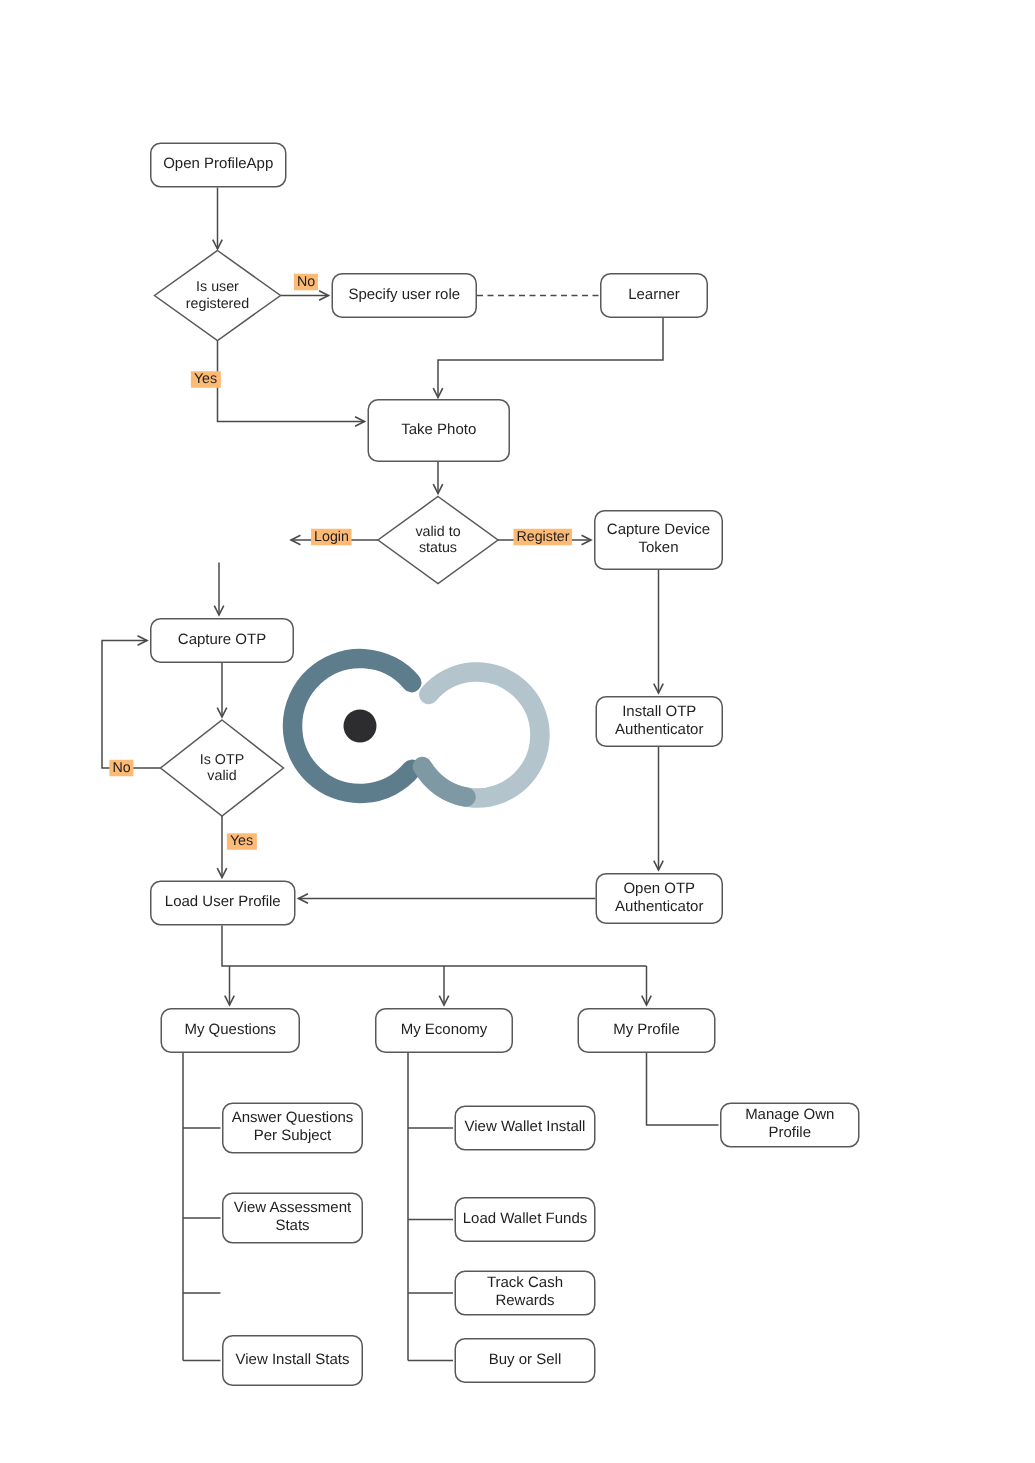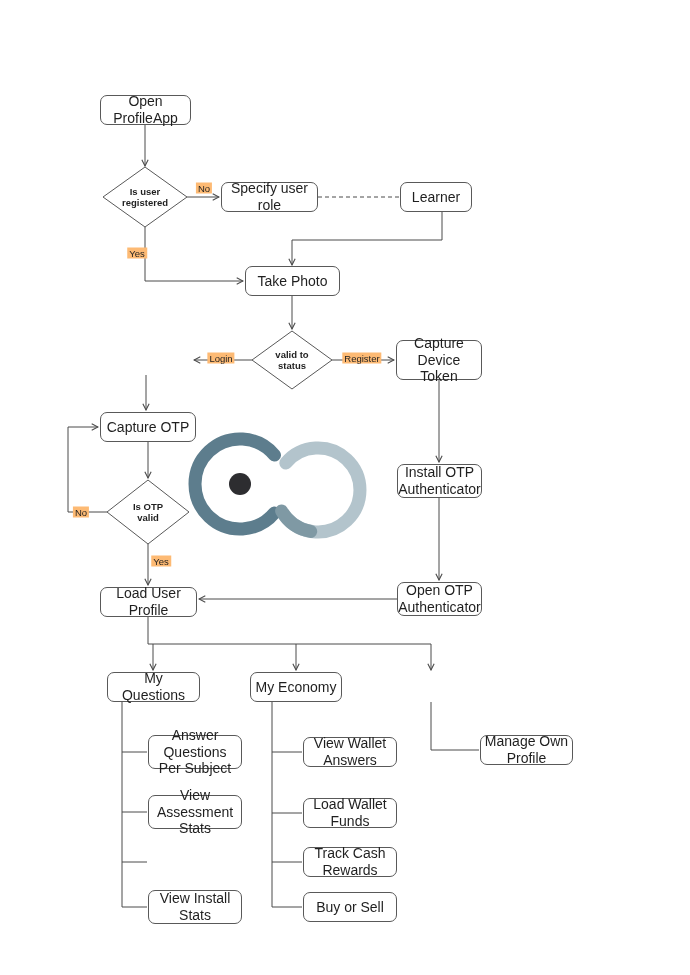--- a/index.html
+++ b/index.html
@@ -14,37 +14,37 @@
   .node {
     position:absolute;
     box-sizing:border-box;
     background:#ffffff;
     border:1px solid #595959;
     border-radius:7px;
     display:flex;
     align-items:center;
     justify-content:center;
     text-align:center;
-    font-size:14px;
+    font-size:10px;
     line-height:1.18;
     color:#1f1f1f;
     padding:2px 3px;
   }
   .dlabel {
     position:absolute;
     display:flex;
     align-items:center;
     justify-content:center;
     text-align:center;
     font-size:9.5px;
     line-height:1.18;
     color:#1f1f1f;
     pointer-events:none;
   }
-  .dlabel span { display:block;font-weight:bold; }
+  .dlabel span { display:block; }
   .elabel {
     position:absolute;
     transform:translate(-50%,-50%);
     background:#fdba74;
     padding:0 2px;
     font-size:9.5px;
     color:#1f1f1f;
     white-space:nowrap;
   }
 </style>
@@ -102,21 +102,21 @@
     </div>
 
   <div class="node" style="left:221px;top:182px;width:97px;height:30px">
     <span>Specify user role</span>
     </div>
 
   <div class="node" style="left:400px;top:182px;width:72px;height:30px">
     <span>Learner</span>
     </div>
 
-  <div class="node" style="left:245px;top:266px;width:95px;height:30px">
+  <div class="node" style="left:245px;top:266px;width:95px;height:42px">
     <span>Take Photo</span>
     </div>
 
 
   <div class="node" style="left:396px;top:340px;width:86px;height:40px">
     <span>Capture Device Token</span>
     </div>
 
   <div class="node" style="left:100px;top:412px;width:96px;height:30px">
     <span>Capture OTP</span>
@@ -135,36 +135,39 @@
     </div>
 
   <div class="node" style="left:107px;top:672px;width:93px;height:30px">
     <span>My Questions</span>
     </div>
 
   <div class="node" style="left:250px;top:672px;width:92px;height:30px">
     <span>My Economy</span>
     </div>
 
+  <div class="node" style="left:385px;top:672px;width:92px;height:30px">
+    <span>My Profile</span>
+    </div>
 
   <div class="node" style="left:148px;top:735px;width:94px;height:34px">
     <span>Answer Questions Per Subject</span>
     </div>
 
   <div class="node" style="left:148px;top:795px;width:94px;height:34px">
     <span>View Assessment Stats</span>
     </div>
 
 
   <div class="node" style="left:148px;top:890px;width:94px;height:34px">
     <span>View Install Stats</span>
     </div>
 
   <div class="node" style="left:303px;top:737px;width:94px;height:30px">
-    <span>View Wallet Answers</span>
+    <span>View Wallet Install</span>
     </div>
 
   <div class="node" style="left:303px;top:798px;width:94px;height:30px">
     <span>Load Wallet Funds</span>
     </div>
 
   <div class="node" style="left:303px;top:847px;width:94px;height:30px">
     <span>Track Cash Rewards</span>
     </div>
 

